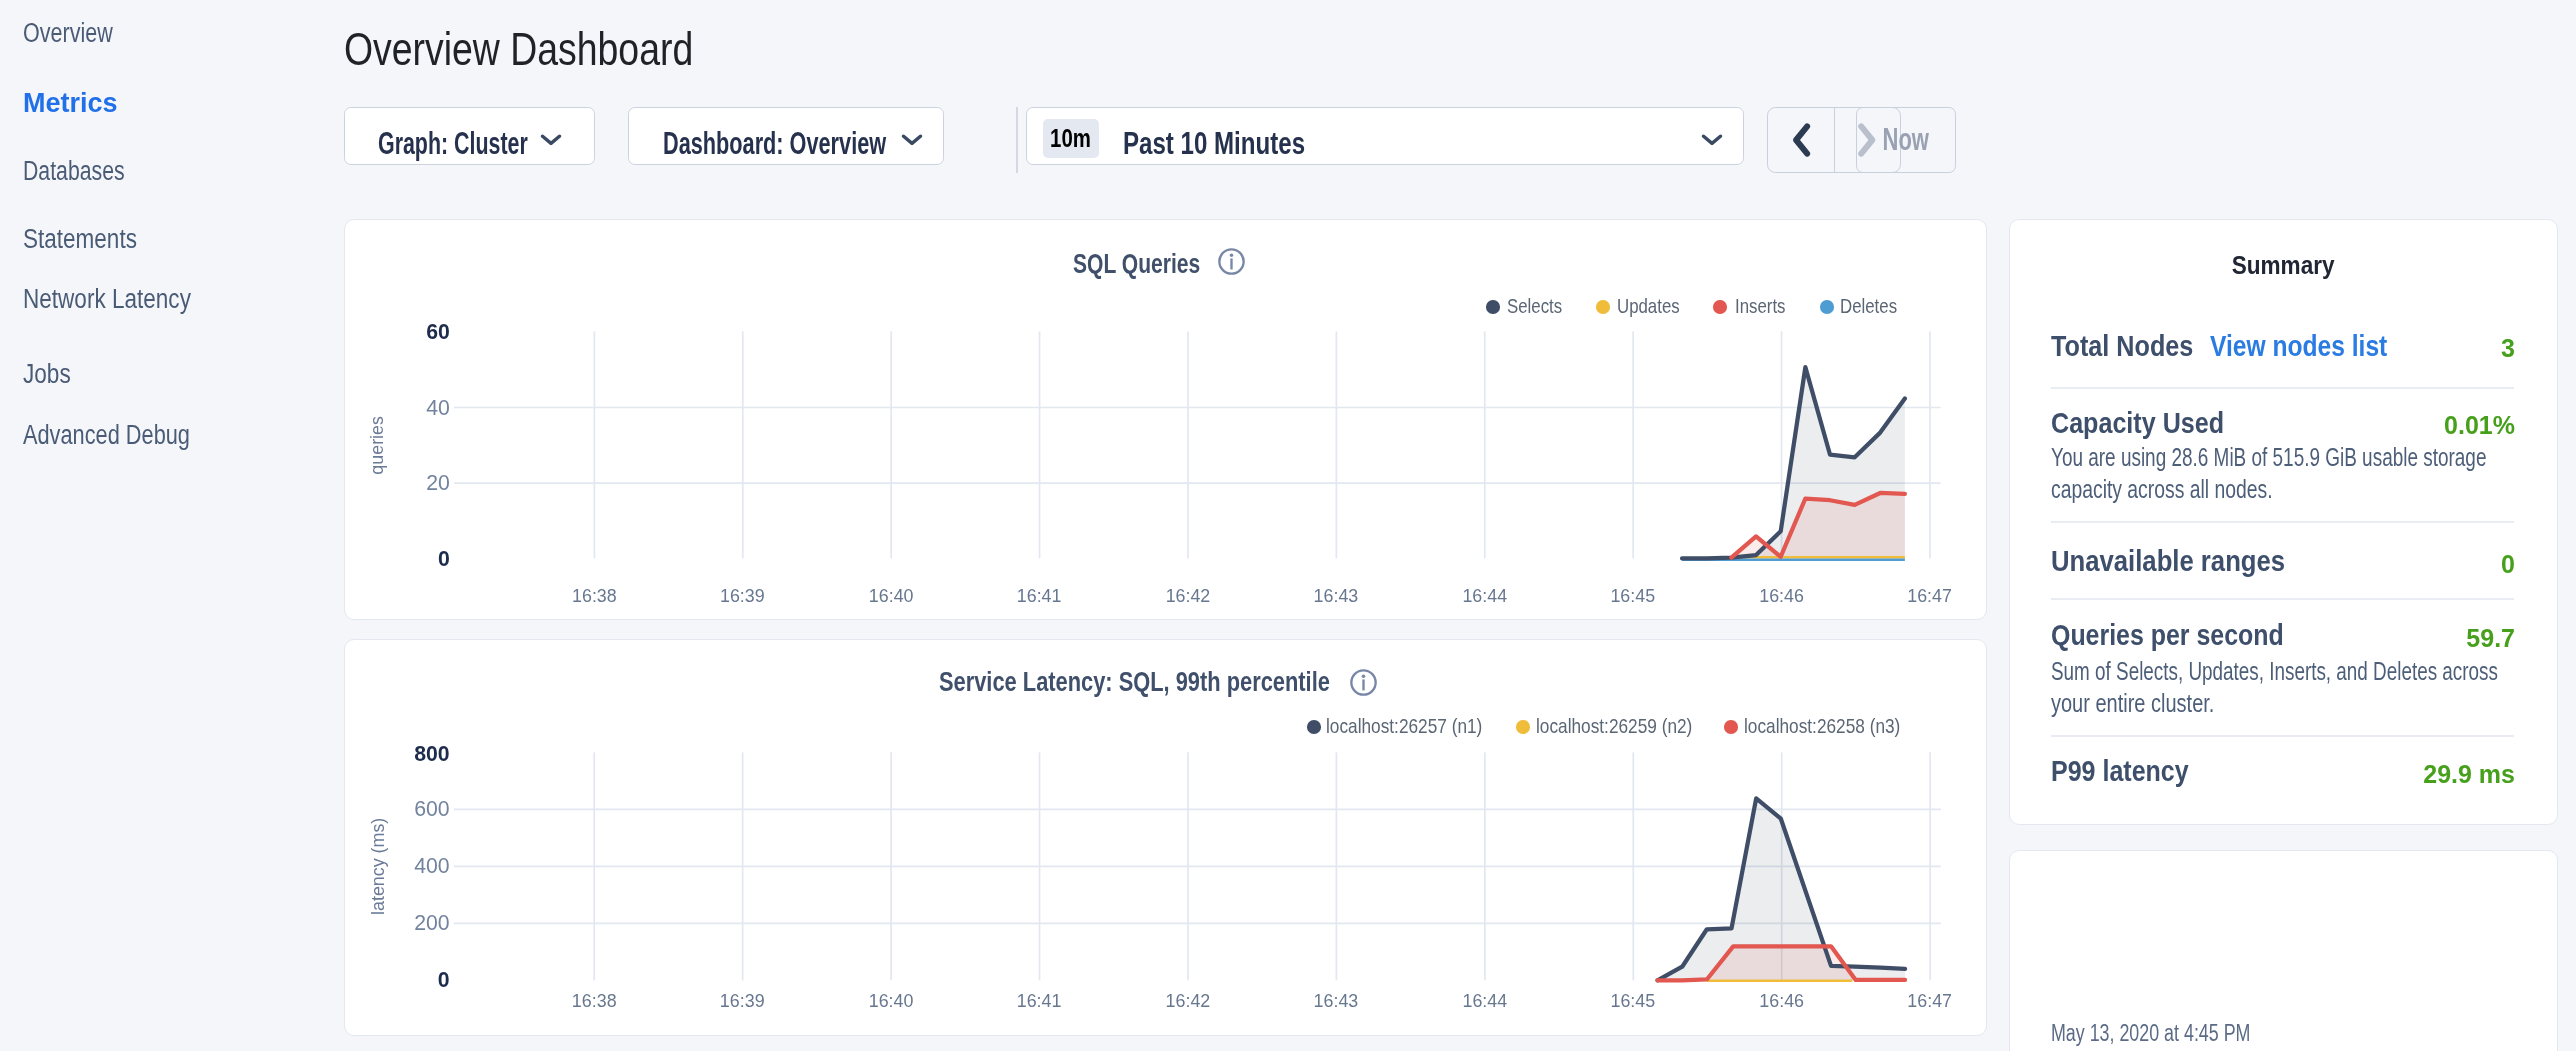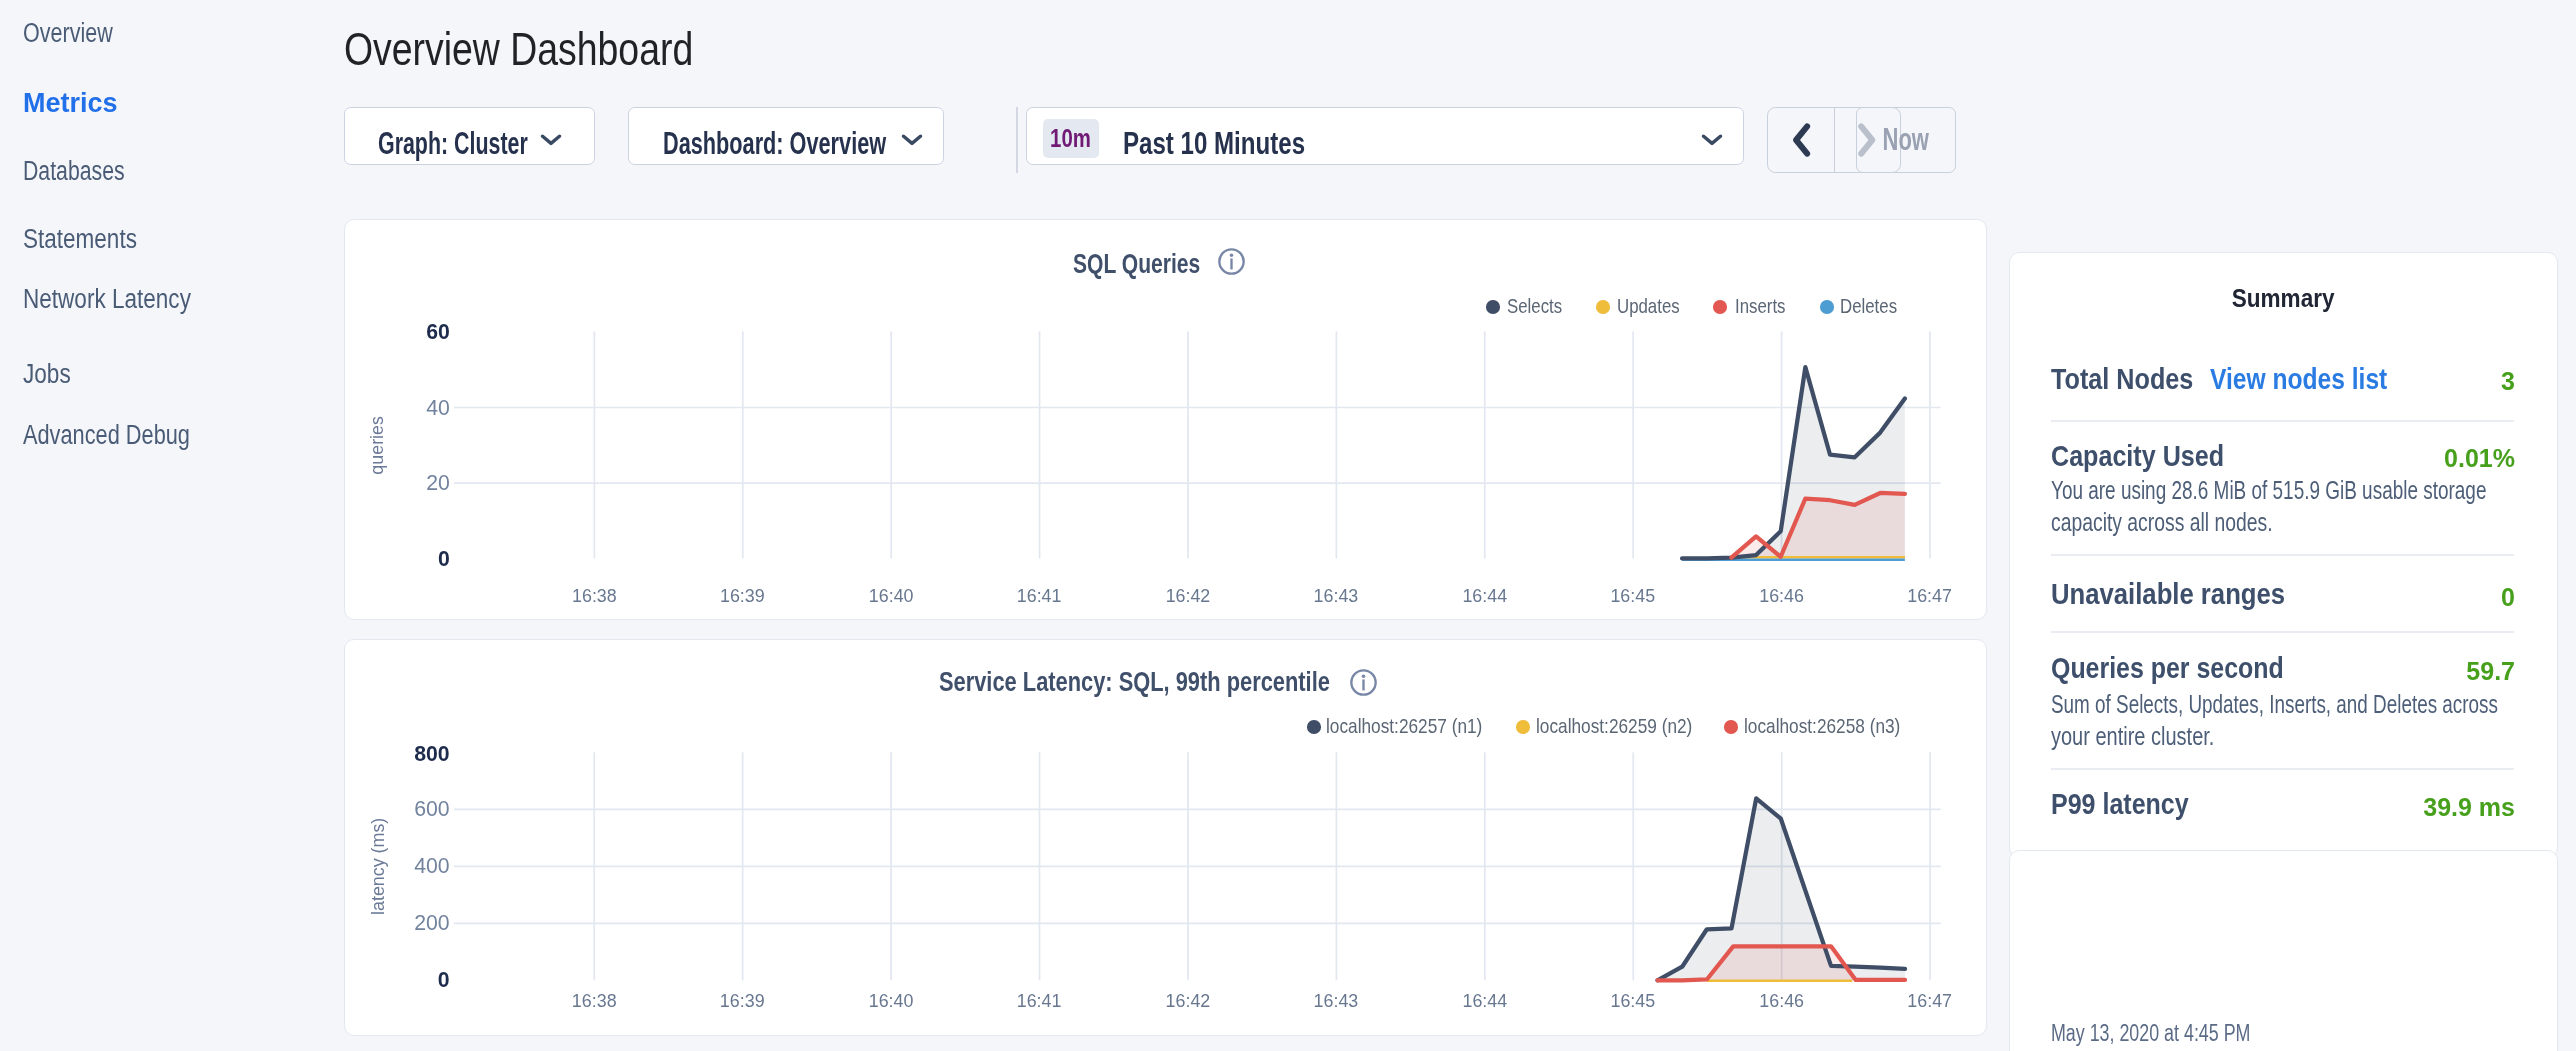--- a/index.html
+++ b/index.html
@@ -39,21 +39,21 @@
     </svg>
 </div>
 <div class="btn" style="left:628px; width:316px;">
   <span class="btntext" style="left:34px; top:18px; transform:scaleX(0.70);">Dashboard: Overview</span>
   <svg class="abs" style="left:272px; top:26px;" width="22" height="12" viewBox="0 0 26 14">
       <path d="M3 2.5 L13 11 L23 2.5" stroke="#3a4a63" stroke-width="4" fill="none" stroke-linecap="round" stroke-linejoin="round"></path>
     </svg>
 </div>
 <div class="abs" style="left:1016px; top:107px; width:1.7px; height:66px; background:#d3d8e3;"></div>
 <div class="btn" style="left:1026px; width:718px;">
-  <span class="abs" style="left:16px; top:11px; width:56px; height:39px; background:#e4e8f0; border-radius:5.1px; text-align:center; font-size:25.5px; font-weight:bold; color:#701a75; line-height:39px;"><span class="sx" style="transform:scaleX(0.80); transform-origin:center;">10m</span></span>
+  <span class="abs" style="left:16px; top:11px; width:56px; height:39px; background:#e4e8f0; border-radius:5.1px; text-align:center; font-size:25.5px; font-weight:bold; color:#000000; line-height:39px;"><span class="sx" style="transform:scaleX(0.80); transform-origin:center;">10m</span></span>
   <span class="btntext" style="left:96px; top:18px; transform:scaleX(0.777);">Past 10 Minutes</span>
   <svg class="abs" style="left:674px; top:26px;" width="22" height="12" viewBox="0 0 26 14">
       <path d="M3 2.5 L13 11 L23 2.5" stroke="#3a4a63" stroke-width="4" fill="none" stroke-linecap="round" stroke-linejoin="round"></path>
     </svg>
 </div>
 <div class="abs" style="left:1767px; top:107px; width:134px; height:66px; border:1.7px solid #c9d0dd; border-radius:8.5px; display:flex;">
   <div style="flex:1; display:flex; align-items:center; justify-content:center; border-right:1.7px solid #c9d0dd;">
     <svg width="20.4" height="34" viewBox="0 0 24 40">
         <path d="M19 4 L6 20 L19 36" stroke="#2c3a52" stroke-width="7" fill="none" stroke-linecap="round" stroke-linejoin="round"></path>
       </svg>
@@ -176,37 +176,37 @@
           <text x="1340" y="431">16:44</text>
           <text x="1514" y="431">16:45</text>
           <text x="1689" y="431">16:46</text>
           <text x="1863" y="431">16:47</text>
       </g>
       <text x="46" y="266" text-anchor="middle" font-size="21" fill="#6b7a96" transform="rotate(-90 46 266)">latency (ms)</text>
     </g>
   </svg>
 </div>
 
-<div class="panel" style="left:2009px; top:219px; width:549px; height:606px;margin-top:33px;">
+<div class="panel" style="left:2009px; top:219px; width:549px; height:606px;">
   <div class="abs" style="top:31px; left:0; right:0; text-align:center; font-size:25.5px; font-weight:bold; color:#212634; line-height:29px;"><span class="sx" style="transform:scaleX(0.885); transform-origin:center;">Summary</span></div>
   <span class="slabel" style="left:41px; top:107px; transform:scaleX(0.84);">Total Nodes</span>
   <span class="slabel" style="left:200px; top:107px; color:#2b7ce2; transform:scaleX(0.82);">View nodes list</span>
   <span class="sval" style="top:111px;">3</span>
   <div class="sdiv" style="top:167px;"></div>
   <span class="slabel" style="left:41px; top:184px; transform:scaleX(0.837);">Capacity Used</span>
   <span class="sval" style="top:188px;">0.01%</span>
   <div class="sdesc" style="top:221px;"><span class="sx" style="transform:scaleX(0.758);">You are using 28.6 MiB of 515.9 GiB usable storage</span><br><span class="sx" style="transform:scaleX(0.774);">capacity across all nodes.</span></div>
   <div class="sdiv" style="top:301px;"></div>
   <span class="slabel" style="left:41px; top:322px; transform:scaleX(0.856);">Unavailable ranges</span>
   <span class="sval" style="top:327px;">0</span>
   <div class="sdiv" style="top:378px;"></div>
   <span class="slabel" style="left:41px; top:396px; transform:scaleX(0.831);">Queries per second</span>
   <span class="sval" style="top:401px;">59.7</span>
   <div class="sdesc" style="top:435px;"><span class="sx" style="transform:scaleX(0.755);">Sum of Selects, Updates, Inserts, and Deletes across</span><br><span class="sx" style="transform:scaleX(0.80);">your entire cluster.</span></div>
   <div class="sdiv" style="top:515px;"></div>
   <span class="slabel" style="left:41px; top:532px; transform:scaleX(0.834);">P99 latency</span>
-  <span class="sval" style="top:537px;">39.9 ms</span>
+  <span class="sval" style="top:537px;">29.9 ms</span>
 </div>
 
 <div class="panel" style="left:2009px; top:850px; width:549px; height:238px;">
   <div class="abs" style="top:170px; left:41px; font-size:23px; color:#5b6b86; line-height:25.5px;"><span class="sx" style="transform:scaleX(0.776);">May 13, 2020 at 4:45 PM</span></div>
 </div>
 
 
 </body></html>

